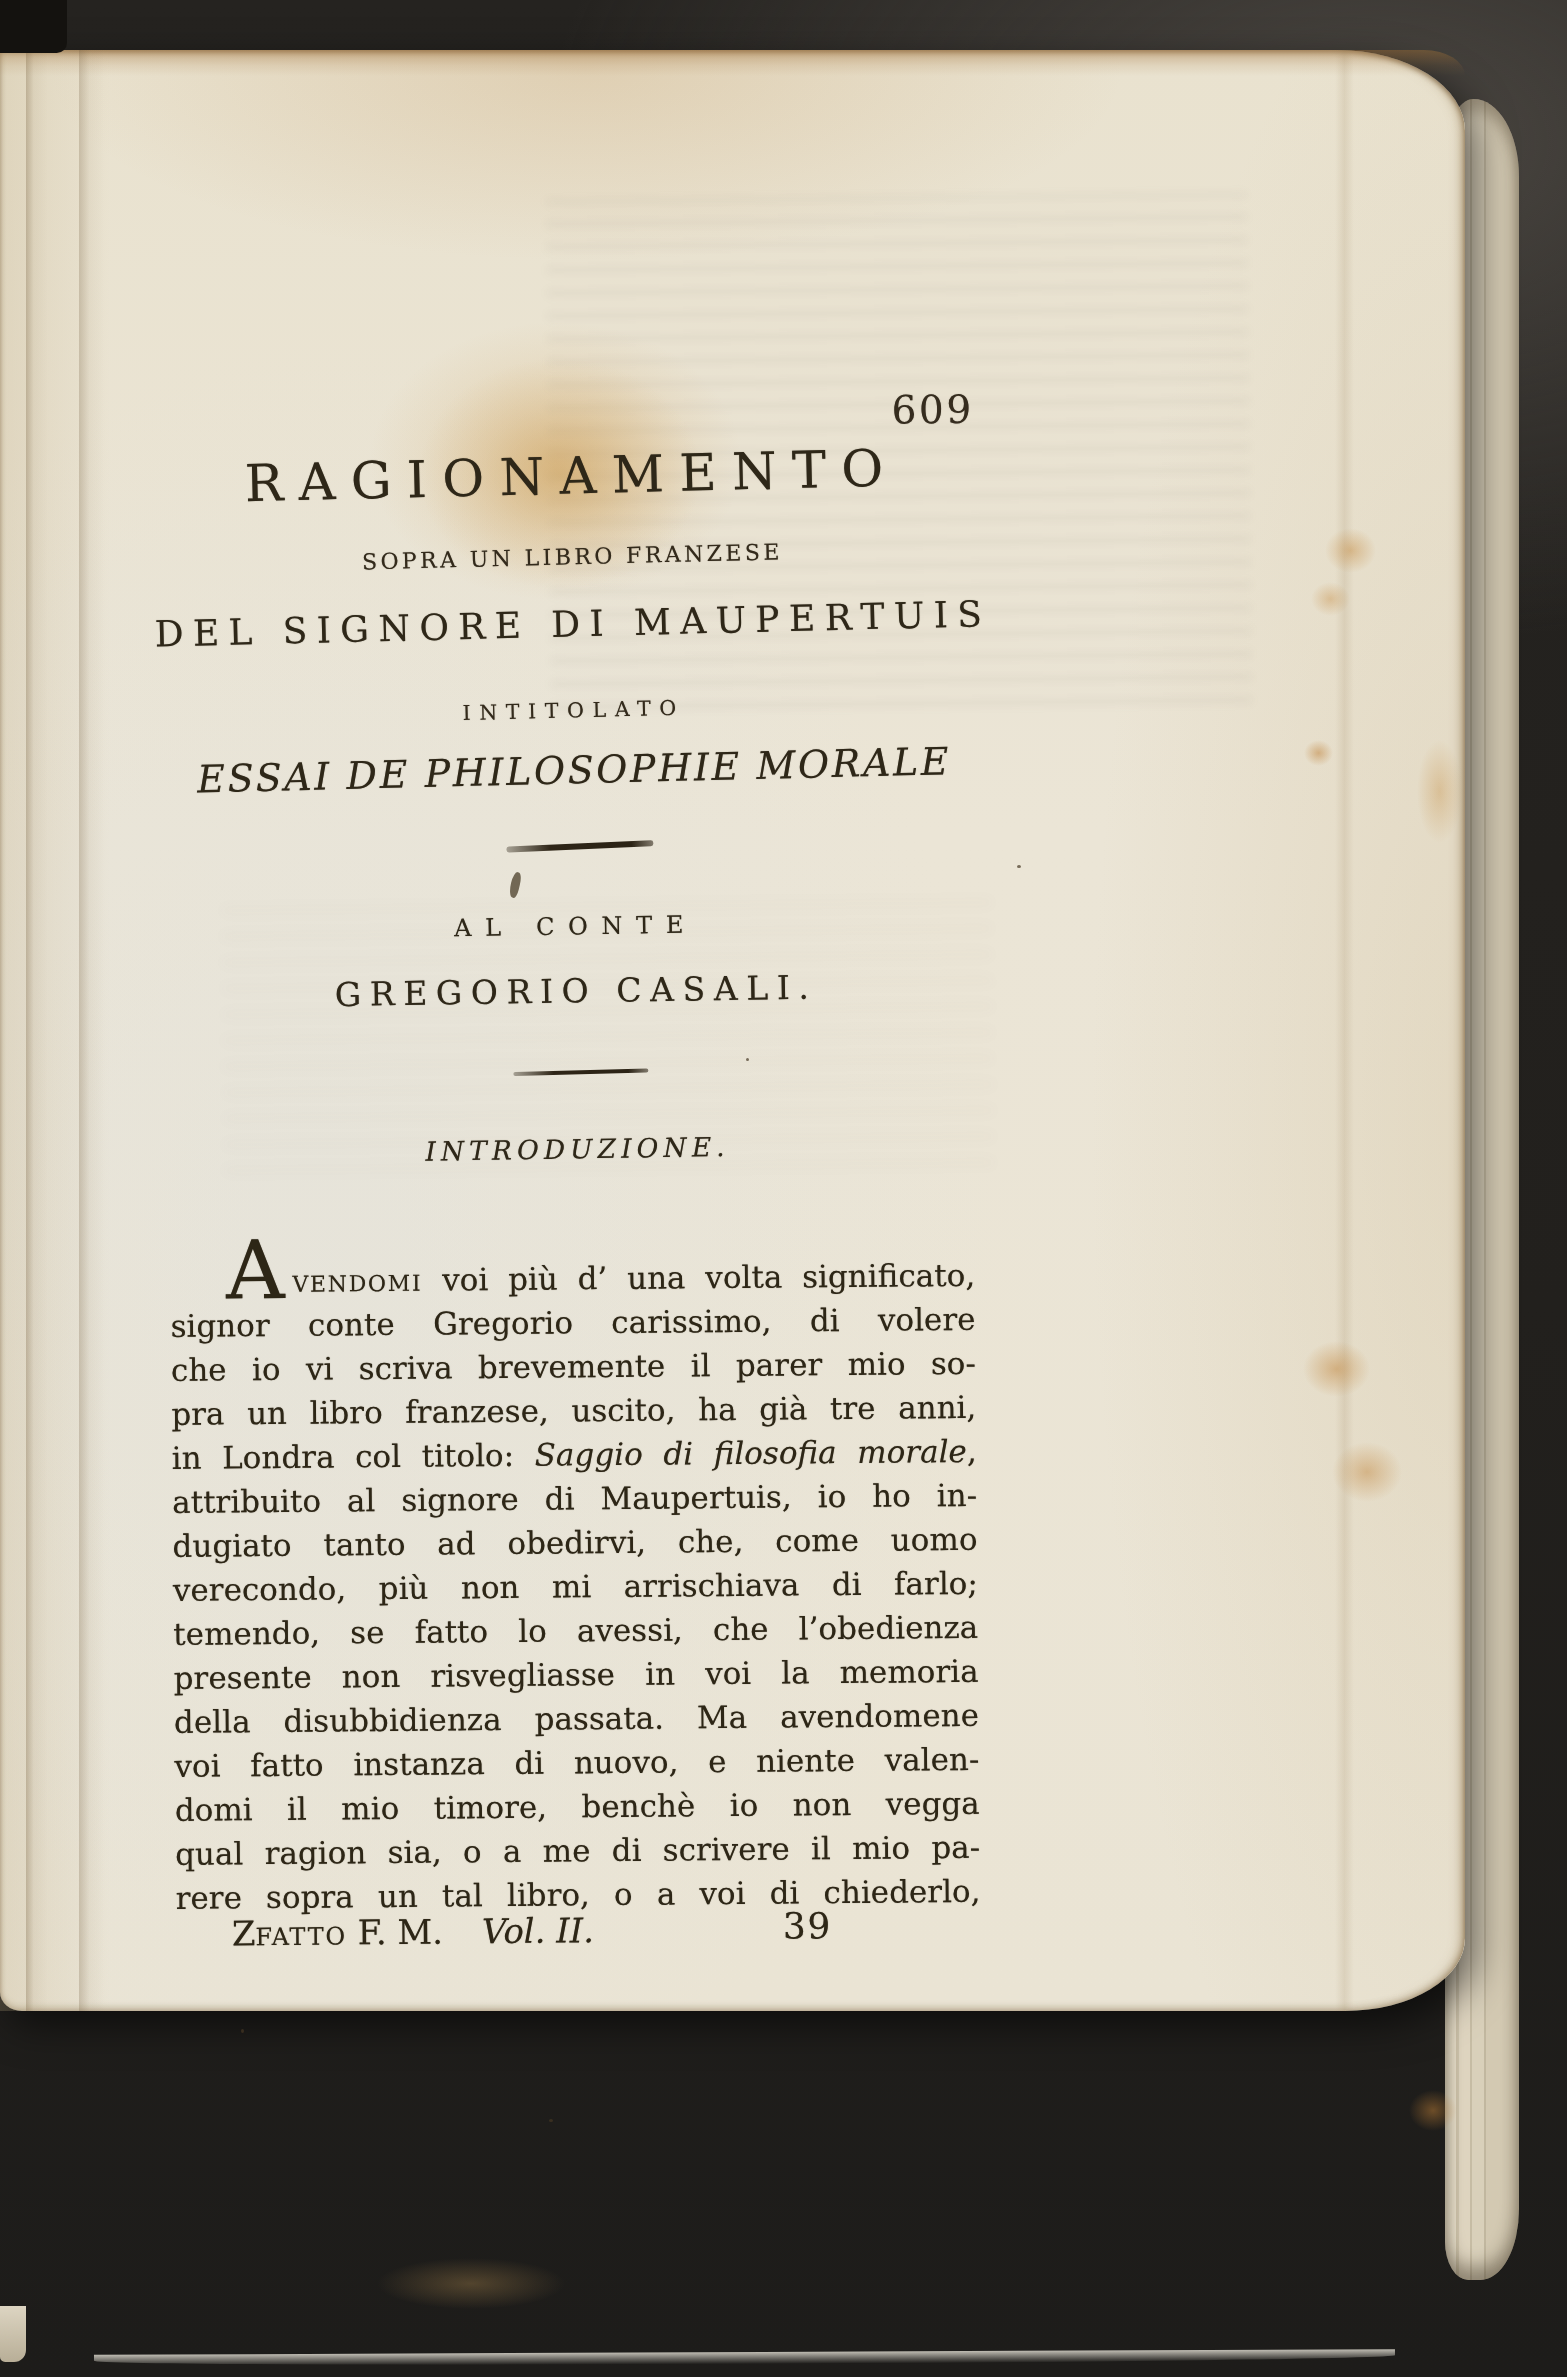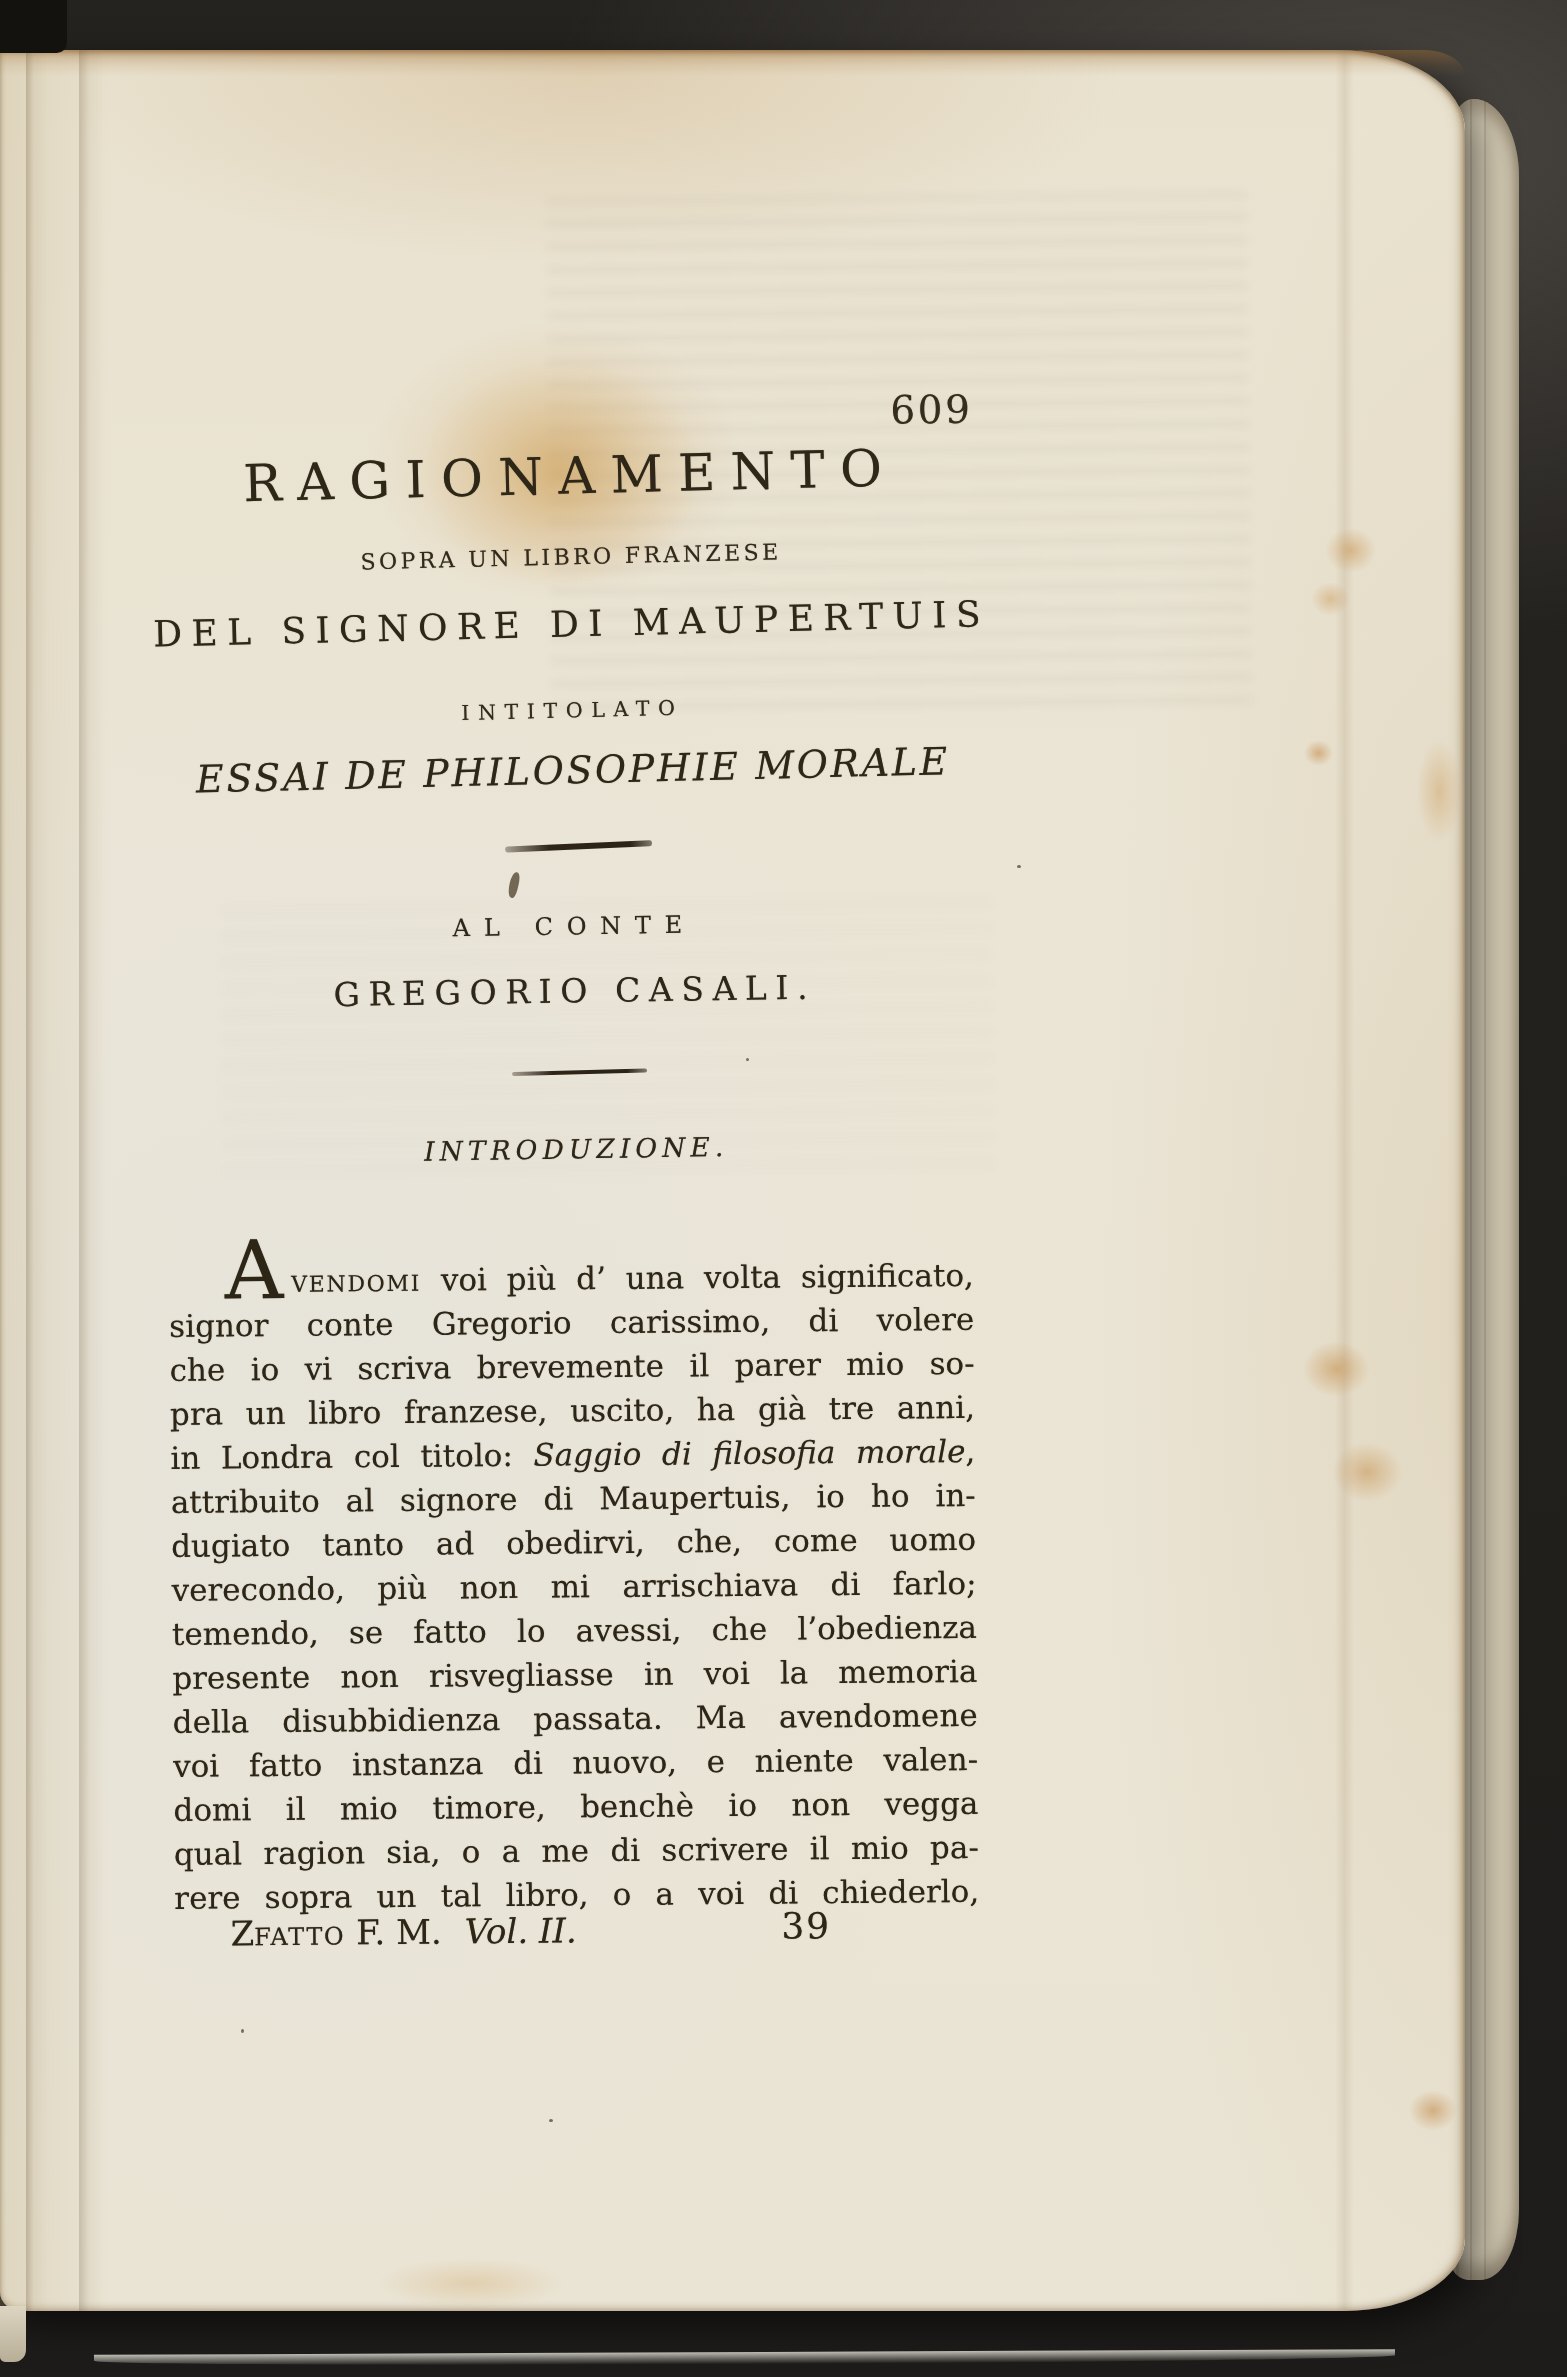--- a/index.html
+++ b/index.html
@@ -19,21 +19,21 @@
       #e7dfcb 0 11px, #cdc3ab 11px 13.7px,
       #ded4bf 13.7px 25px, #c6bca4 25px 27px,
       #d9d0ba 27px 39px, #c1b79f 39px 41px,
       #d3c9b2 41px 74px);
     border-radius:38px 60px 51px 31px / 77px 103px 94px 51px;
     box-shadow:inset 0 12px 15.4px rgba(60,45,25,.35), inset 0 -13.7px 17px rgba(40,30,15,.4);
   }
 
   
   .page{
-    position:absolute;left:0;top:50px;width:1465px;height:2261px;
+    position:absolute;left:0;top:50px;width:1465px;height:1961px;
     background:
       radial-gradient(274px 205px at 556px 411px, rgba(205,152,72,.30), transparent 68%),
       radial-gradient(770px 274px at 40% 1%, rgba(188,140,78,.22), transparent 70%),
       radial-gradient(941px 1284px at 22% 62%, rgba(222,226,226,.35), transparent 72%),
       radial-gradient(599px 1883px at 101% 55%, rgba(205,185,145,.30), transparent 65%),
       linear-gradient(180deg,#e9e2cf 0%, #ebe5d6 40%, #eae4d4 100%);
     border-radius:1.7px 128px 120px 22px / 1.7px 81px 73px 19px;
     box-shadow:
       inset 0 2.6px 5.1px rgba(90,60,25,.45),
       inset -8.6px 0 12px -5.1px rgba(140,112,70,.55),
@@ -90,21 +90,21 @@
 
   .bodycol{position:absolute;left:168px;top:1205px;width:805px;font-size:31px;color:#2d2616;}
   .bline{height:44px;line-height:44px;text-align:justify;text-align-last:justify;}
   .indent1{padding-left:56px;}
   .dropcap{font-size:81px;line-height:0;position:relative;top:6px;margin-right:7.7px;letter-spacing:0;}
   .sc{font-variant:small-caps;letter-spacing:1.7px;}
   em{font-style:italic;}
 
   .footer{position:absolute;left:168px;top:1859px;width:805px;font-size:34px;line-height:41px;
     padding-left:56px;box-sizing:border-box;color:#2d2616;}
-  .f-vol{margin-left:12px;}
+  .f-vol{margin-left:28px;}
   .f-sig{position:absolute;left:584px;top:0;font-size:36px;letter-spacing:1.7px;margin-left:23px;}
 
   
   .corner-black{position:absolute;left:0;top:0;width:67px;height:53px;background:#14120f;border-radius:0 0 10.3px 0;}
   .fold-tail{position:absolute;left:0;top:2306px;width:26px;height:56px;background:linear-gradient(180deg,#ddd5c2,#b8ae97);
     border-radius:0 0 12px 5.1px;}
   .bottom-deckle{position:absolute;left:94px;top:2302px;width:1301px;height:12px;
     background:linear-gradient(180deg, rgba(246,242,230,.75), rgba(246,242,230,0));
     border-radius:0 0 50% 50%;transform:rotate(-.25deg);}
 </style>

